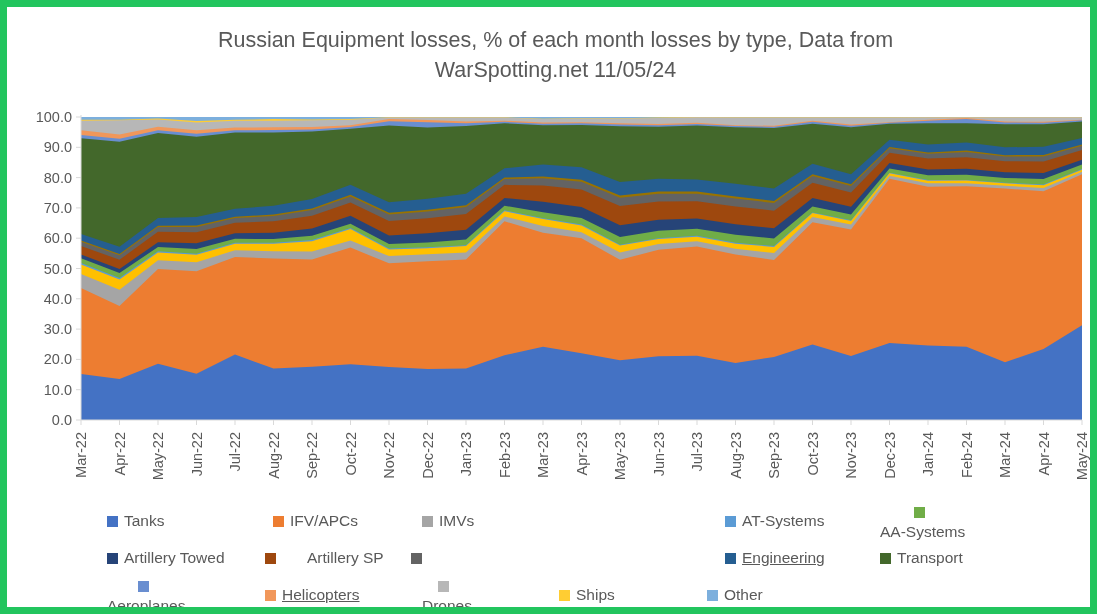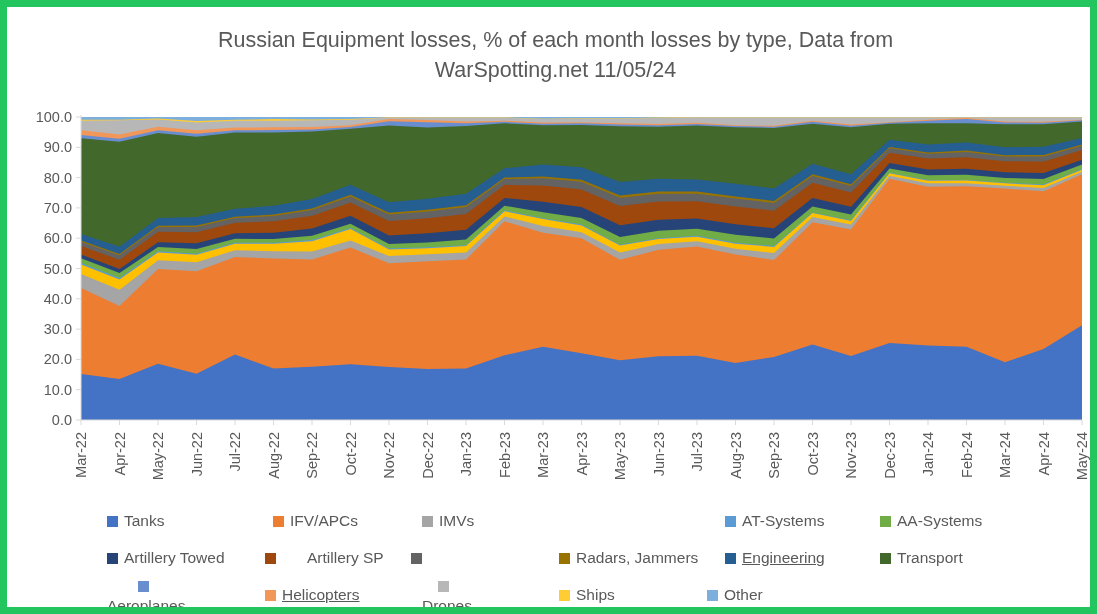--- a/index.html
+++ b/index.html
@@ -209,41 +209,37 @@
           <span class="legend-label">IFV/APCs</span>
         </div>
         <div class="legend-item" style="left: 415px;">
           <span class="legend-swatch" style="background: rgb(165, 165, 165);"></span>
           <span class="legend-label">IMVs</span>
         </div>
         <div class="legend-item" style="left: 718px;">
           <span class="legend-swatch" style="background: rgb(91, 155, 213);"></span>
           <span class="legend-label">AT-Systems</span>
         </div>
-        <div class="legend-item" style="left: 873px;">
+        <div class="legend-item" style="left: 873px; flex-direction: column;">
           <span class="legend-swatch" style="background: rgb(112, 173, 71);"></span>
           <span class="legend-label">AA-Systems</span>
         </div>
       </div>
       <div class="legend-row" style="top: 37px;">
         <div class="legend-item" style="left: 100px;">
           <span class="legend-swatch" style="background: rgb(38, 68, 120);"></span>
           <span class="legend-label">Artillery Towed</span>
         </div>
         <div class="legend-item" style="left: 258px; gap: 25px;">
           <span class="legend-swatch" style="background: rgb(158, 72, 14);"></span>
           <span class="legend-label">Artillery SP</span>
         </div>
         <div class="legend-item" style="left: 404px;">
           <span class="legend-swatch" style="background: rgb(99, 99, 99);"></span>
         </div>
-        <div class="legend-item" style="left: 552px;">
-          <span class="legend-swatch" style="background: rgb(153, 115, 0);"></span>
-          <span class="legend-label">Radars, Jammers</span>
-        </div>
         <div class="legend-item" style="left: 718px; text-decoration: underline;">
           <span class="legend-swatch" style="background: rgb(37, 94, 145);"></span>
           <span class="legend-label">Engineering</span>
         </div>
         <div class="legend-item" style="left: 873px;">
           <span class="legend-swatch" style="background: rgb(67, 104, 43);"></span>
           <span class="legend-label">Transport</span>
         </div>
       </div>
       <div class="legend-row" style="top: 74px;">

